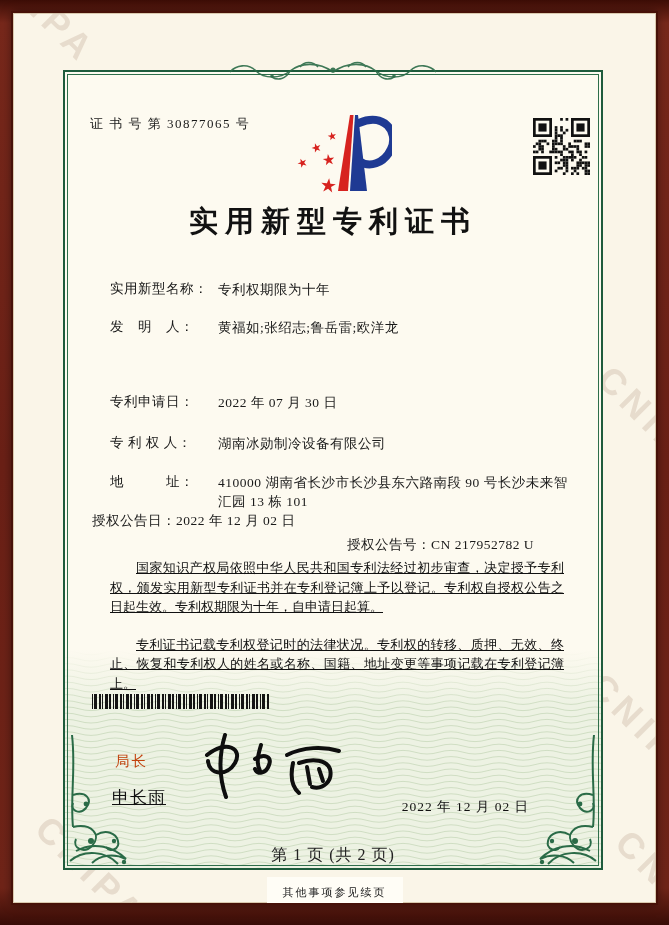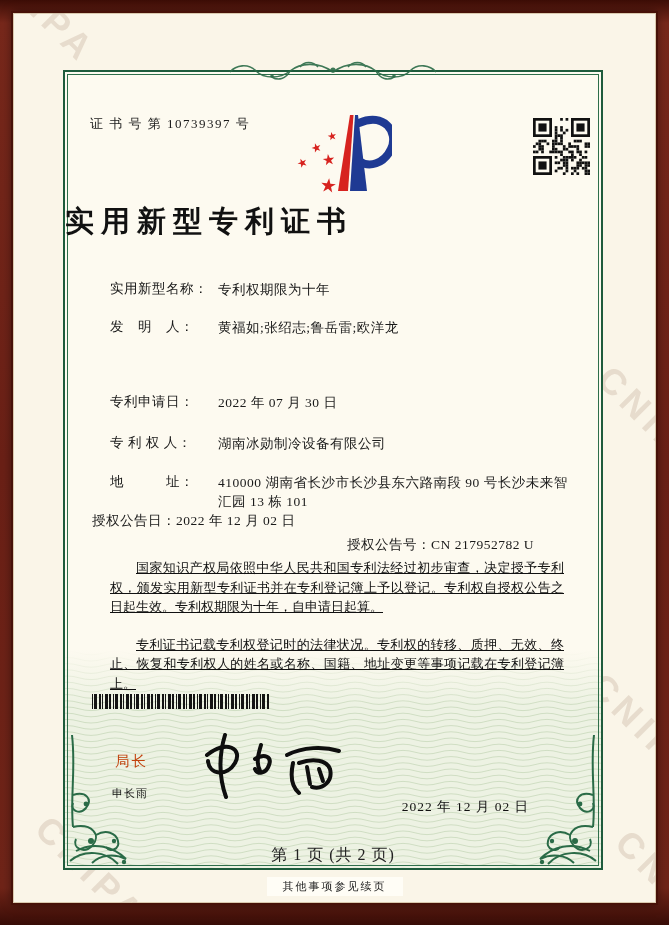--- a/index.html
+++ b/index.html
@@ -23,39 +23,39 @@
     position:absolute;left:63px;top:70px;width:540px;height:800px;
     border:2.5px solid #1e5b3c;background:#fdfaf0;box-sizing:border-box;
   }
   .cert-inner-line{position:absolute;inset:2px;border:1px solid #2e6e4a;pointer-events:none;}
   .guilloche{position:absolute;left:0;right:0;bottom:0;height:218px;background:#edf2e3;overflow:hidden;}
   .guilloche-fade{position:absolute;left:0;right:0;top:0;height:55px;
     background:linear-gradient(180deg,#fdfaf0 0%,rgba(253,250,240,0) 100%);}
   .certno{position:absolute;left:25px;top:43px;font-size:13px;letter-spacing:1.5px;color:#1a1a1a;}
   .logo{position:absolute;left:222px;top:38px;width:105px;height:86px;}
   .qr{position:absolute;left:468px;top:46px;width:57px;height:57px;}
-  .title{position:absolute;left:0;right:0;top:130px;text-align:left;
+  .title{position:absolute;left:0;right:0;top:130px;text-align:center;
     font-size:29px;font-weight:700;letter-spacing:7px;color:#111;}
   .frow{position:absolute;left:27px;font-size:13.5px;color:#1a1a1a;letter-spacing:.5px;}
   .frow .lbl{display:inline-block;width:108px;vertical-align:top;margin-left:18px;}
   .frow .val{display:inline-block;vertical-align:top;max-width:372px;line-height:19px;}
   .frow2{position:absolute;left:27px;font-size:13.5px;color:#1a1a1a;letter-spacing:.5px;}
   .frow2 .pair2{position:absolute;left:255px;top:0;white-space:nowrap;margin-top:24px;}
   .paras{position:absolute;left:27px;top:468px;width:490px;font-size:13px;
     line-height:19.5px;color:#111;text-align:justify;}
   .paras p{margin:18px;text-indent:2em;text-decoration:underline;}
   .barcode{position:absolute;left:27px;top:622px;width:182px;height:15px;}
   .sig-title{position:absolute;left:50px;top:680px;font-size:14.5px;color:#c2410c;letter-spacing:2px;}
-  .sig-name{position:absolute;left:47px;top:714px;font-size:11px;color:#111;letter-spacing:1px;}
+  .sig-name{position:absolute;left:47px;top:714px;font-size:17px;color:#111;letter-spacing:1px;text-decoration:underline;}
   .sig-hand{position:absolute;left:130px;top:655px;width:160px;height:85px;}
   .issue-date{position:absolute;left:284px;top:726px;width:180px;text-align:right;
     font-size:13.5px;color:#111;letter-spacing:1px;}
   .pageinfo{position:absolute;left:0;right:0;top:773px;text-align:center;font-size:16px;color:#222;letter-spacing:1px;}
   .footer-note{position:absolute;left:50%;top:864px;transform:translateX(-50%);
-    background:#fffdf6;padding:2px 16px;font-size:11px;color:#222;letter-spacing:2px;white-space:nowrap;}
+    background:#fffdf6;padding:8px 16px;font-size:11px;color:#222;letter-spacing:2px;white-space:nowrap;}
   .ornament-top{position:absolute;left:50%;top:-13px;transform:translateX(-50%);}
   .flourish{position:absolute;bottom:1px;}
   .flourish.left{left:1px;}
   .flourish.right{right:1px;transform:scaleX(-1);}
   svg{display:block;}
 </style>
 </head>
 <body>
 
 <div class="paper">
@@ -157,21 +157,21 @@
         <path d="M30,100 c10,-6 20,-2 22,6 c2,8 -8,12 -12,6"></path>
       </g>
       <g fill="#2a6b47">
         <circle cx="20" cy="69" r="2.4"></circle>
           <circle cx="25" cy="106" r="3"></circle>
           <circle cx="48" cy="106" r="2.2"></circle>
           <circle cx="58" cy="127" r="2.2"></circle>
       </g>
     </svg>
 
-    <div class="certno">证 书 号 第 10739397 号</div>
+    <div class="certno">证 书 号 第 30877065 号</div>
 
     <svg class="logo" viewBox="0 0 105 86">
       <g fill="#d7231f" font-family="DejaVu Sans, sans-serif">
         <text x="40" y="30" font-size="11" transform="rotate(-12 44 26)">★</text>
         <text x="24" y="42" font-size="12" transform="rotate(-18 29 38)">★</text>
         <text x="10" y="57" font-size="12" transform="rotate(-24 15 53)">★</text>
         <text x="35" y="55" font-size="15" transform="rotate(-8 41 50)">★</text>
         <text x="33" y="82" font-size="19" transform="rotate(6 41 74)">★</text>
       </g>
       <polygon points="63,5 66.5,5 61,81 51,81" fill="#d7231f"></polygon>

